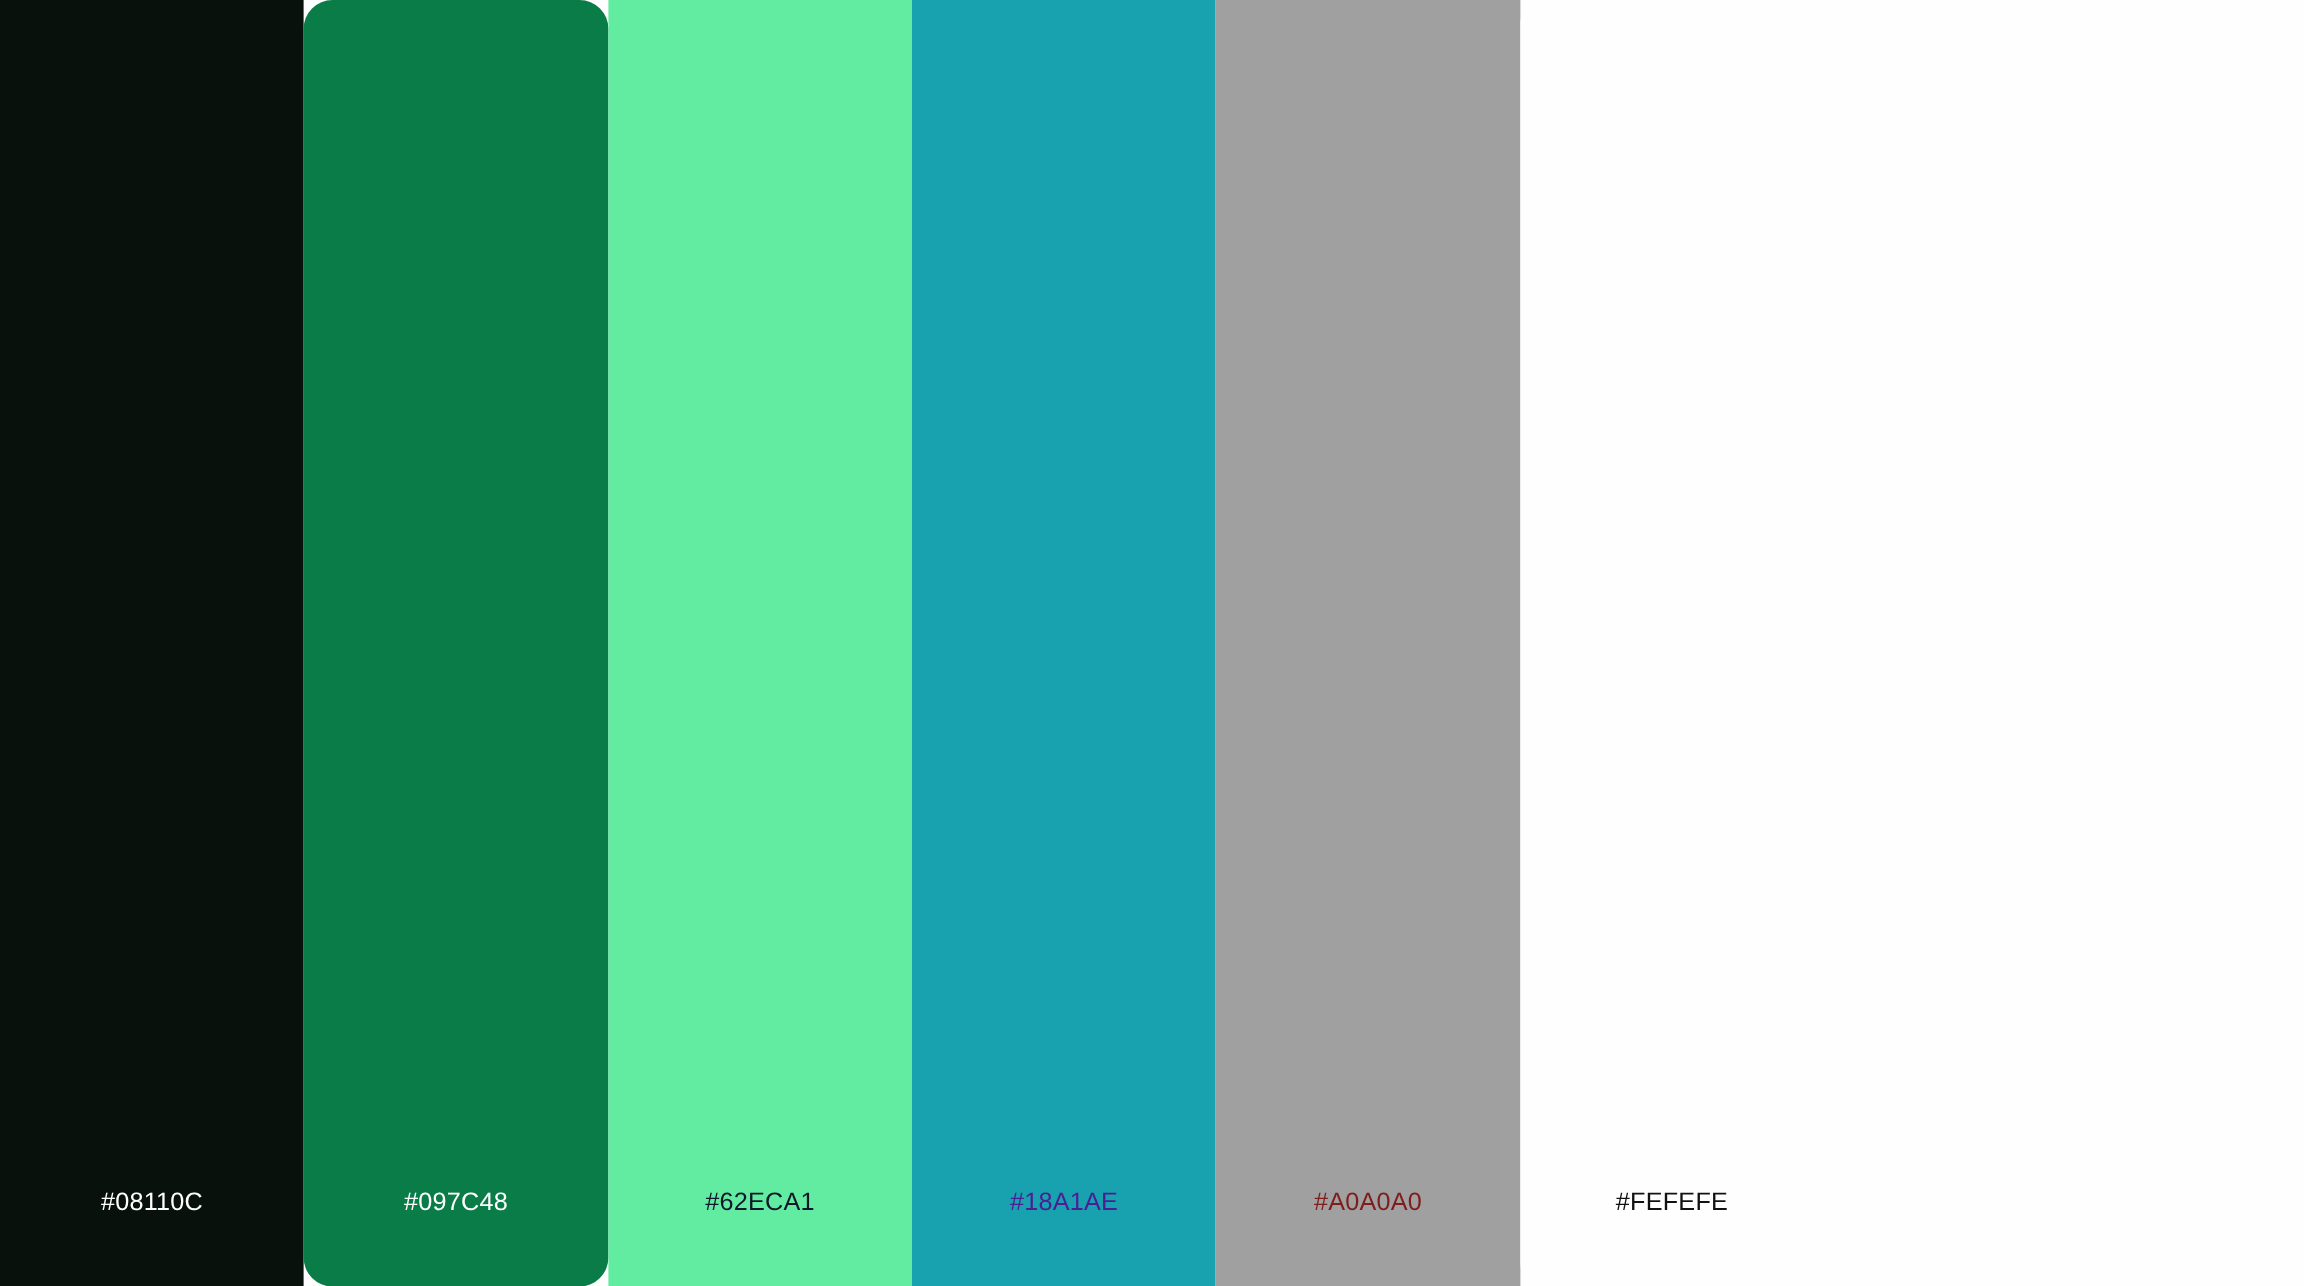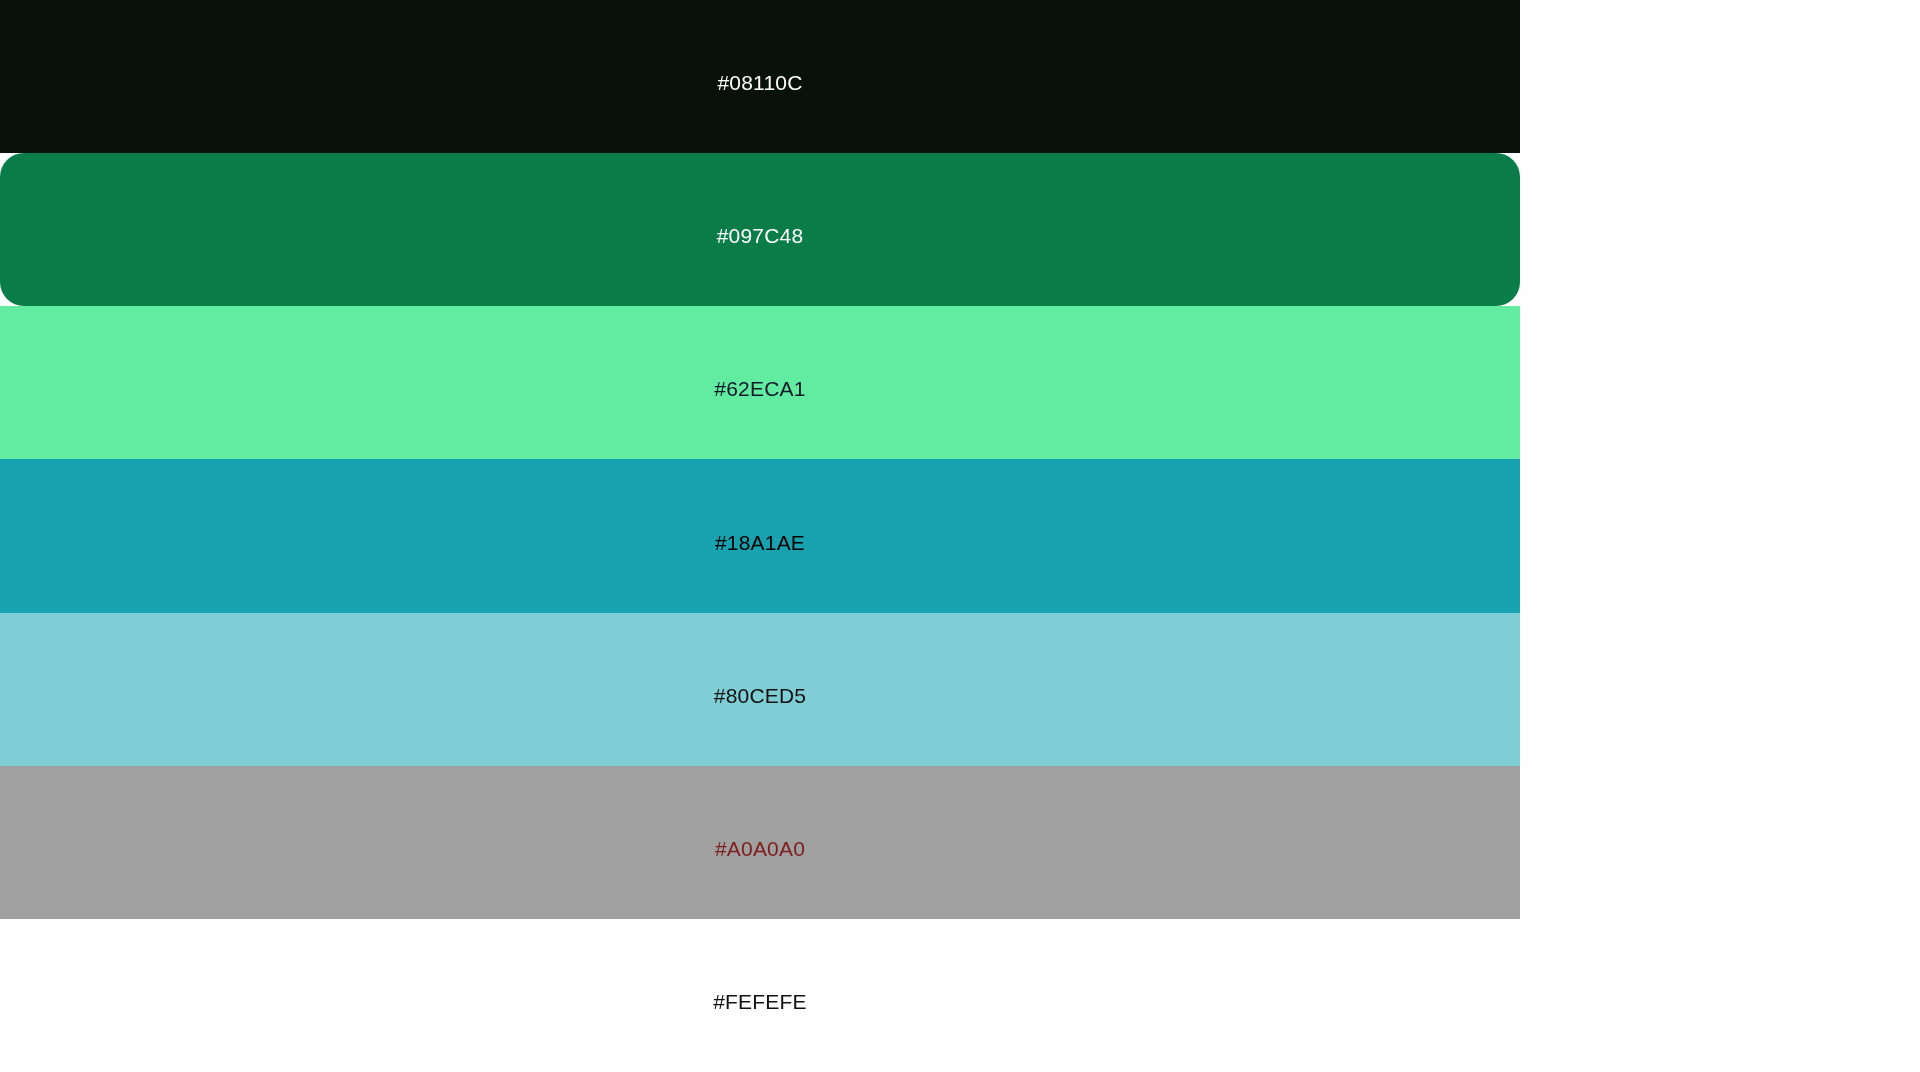--- a/index.html
+++ b/index.html
@@ -7,21 +7,21 @@
     margin: 0;
     padding: 0;
     width: 1920px;
     height: 1072px;
     overflow: hidden;
     background: #FEFEFE;
   }
 
   #palette {
     display: flex;
-    flex-direction: column;
+    flex-direction: row;
     width: 1520px;
     height: 1072px;
   }
 
   .swatch {
     flex: 1 1 0;
     height: 100%;
     position: relative;
     display: flex;
     align-items: flex-end;
@@ -47,24 +47,21 @@
     <div class="swatch" style="background-color: rgb(8, 17, 12);">
       <div class="swatch-label" style="color: rgb(255, 255, 255);">#08110C</div>
     </div>
     <div class="swatch" style="background-color: rgb(9, 124, 72); border-radius: 24px;">
       <div class="swatch-label" style="color: rgb(255, 255, 255);">#097C48</div>
     </div>
     <div class="swatch" style="background-color: rgb(98, 236, 161);">
       <div class="swatch-label" style="color: #0f172a;">#62ECA1</div>
     </div>
     <div class="swatch" style="background-color: rgb(24, 161, 174);">
-      <div class="swatch-label" style="color: #000000;">#18A1AE</div>
-    </div>
-    <div class="swatch" style="background-color: rgb(128, 206, 213);">
-      <div class="swatch-label" style="color: rgb(17, 17, 17);">#80CED5</div>
+      <div class="swatch-label" style="color: #4c1d95;">#18A1AE</div>
     </div>
     <div class="swatch" style="background-color: rgb(160, 160, 160);">
       <div class="swatch-label" style="color: #7f1d1d;">#A0A0A0</div>
     </div>
     <div class="swatch" style="background-color: rgb(254, 254, 254); border-radius: 19px;">
       <div class="swatch-label" style="color: rgb(17, 17, 17);">#FEFEFE</div>
     </div>
   </div>
 
 </body></html>

